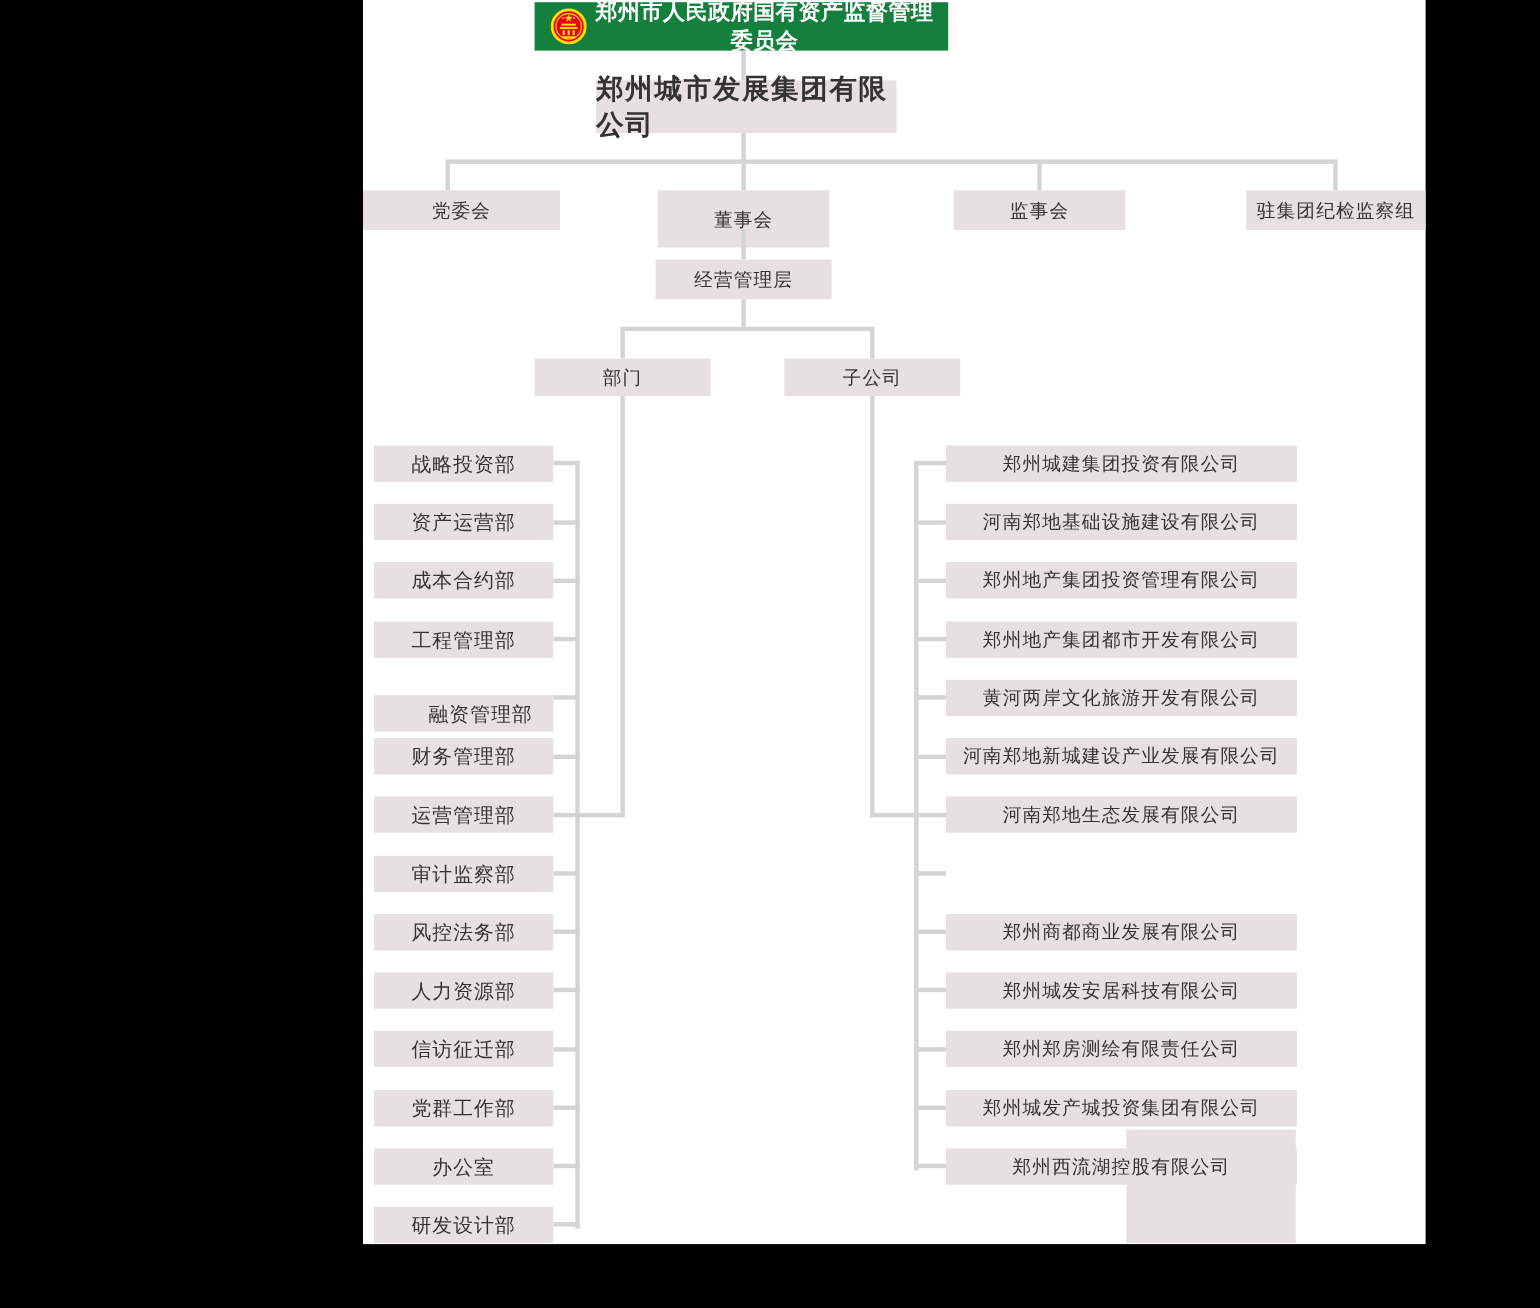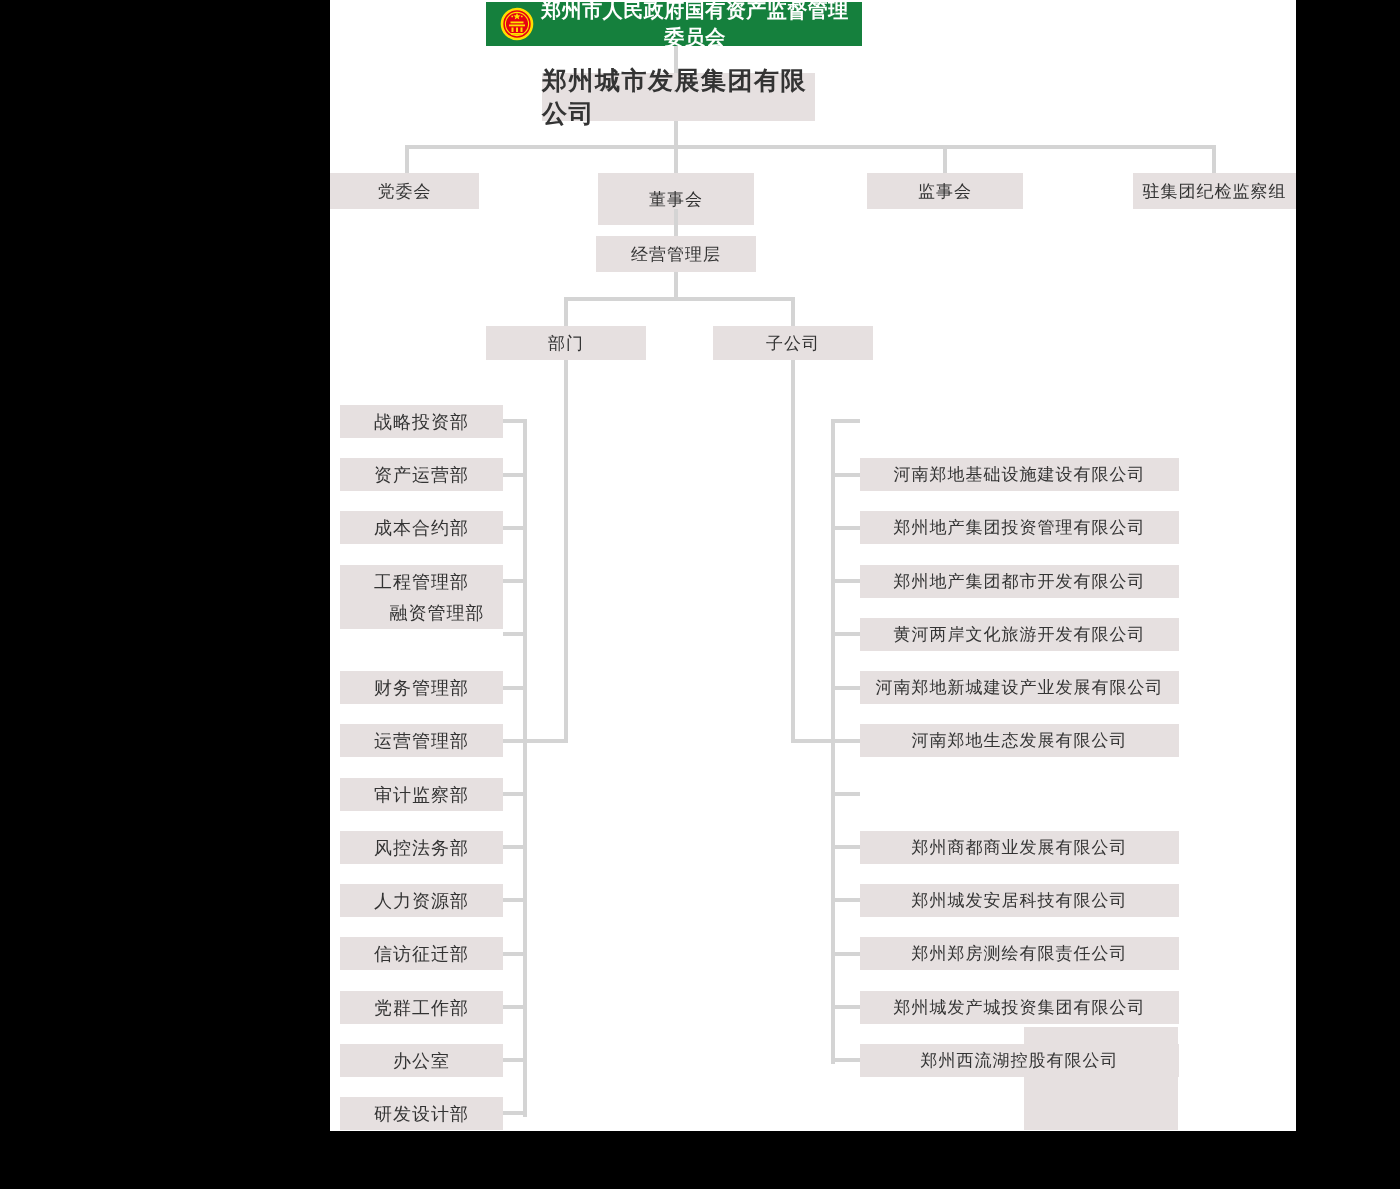--- a/index.html
+++ b/index.html
@@ -66,21 +66,21 @@
   <div class="box company" style="left:212px;top:73px;width:273px;height:48px;">郑州城市发展集团有限公司</div>
 
   <div class="line" style="left:344px;top:46px;width:4px;height:27px;"></div>
   <div class="line" style="left:344px;top:121px;width:4px;height:26px;"></div>
   <div class="line" style="left:75px;top:145px;width:811px;height:4px;"></div>
   <div class="line" style="left:75px;top:149px;width:4px;height:24px;"></div>
   <div class="line" style="left:344px;top:149px;width:4px;height:24px;"></div>
   <div class="line" style="left:613px;top:149px;width:4px;height:24px;"></div>
   <div class="line" style="left:882px;top:149px;width:4px;height:24px;"></div>
 
-  <div class="box" style="left:0;top:173px;width:149px;height:36px;">党委会</div>
+  <div class="box" style="left:0;top:173px;width:179px;height:36px;">党委会</div>
   <div class="box" style="left:268px;top:173px;width:156px;height:52px;">董事会</div>
   <div class="box" style="left:537px;top:173px;width:156px;height:36px;">监事会</div>
   <div class="box" style="left:803px;top:173px;width:163px;height:36px;">驻集团纪检监察组</div>
 
   <div class="line" style="left:344px;top:209px;width:4px;height:27px;"></div>
   <div class="box" style="left:266px;top:236px;width:160px;height:36px;">经营管理层</div>
 
   <div class="line" style="left:344px;top:272px;width:4px;height:29px;"></div>
   <div class="line" style="left:234px;top:297px;width:231px;height:4px;"></div>
   <div class="line" style="left:234px;top:301px;width:4px;height:25px;"></div>
@@ -121,33 +121,34 @@
   <div class="line" style="left:501px;top:845px;width:29px;height:4px;"></div>
   <div class="line" style="left:501px;top:898px;width:29px;height:4px;"></div>
   <div class="line" style="left:501px;top:952px;width:29px;height:4px;"></div>
   <div class="line" style="left:501px;top:1005px;width:29px;height:4px;"></div>
   <div class="line" style="left:501px;top:1058px;width:29px;height:4px;"></div>
 
   <div class="box dept" style="top:405px;">战略投资部</div>
   <div class="box dept" style="top:458px;">资产运营部</div>
   <div class="box dept" style="top:511px;">成本合约部</div>
   <div class="box dept" style="top:565px;">工程管理部</div>
-  <div class="box dept" style="top:596px;padding-left:31px;">融资管理部</div>
+  <div class="box dept" style="top:632px;padding-left:31px;">融资管理部</div>
   <div class="box dept" style="top:671px;">财务管理部</div>
   <div class="box dept" style="top:724px;">运营管理部</div>
   <div class="box dept" style="top:778px;">审计监察部</div>
   <div class="box dept" style="top:831px;">风控法务部</div>
   <div class="box dept" style="top:884px;">人力资源部</div>
   <div class="box dept" style="top:937px;">信访征迁部</div>
   <div class="box dept" style="top:991px;">党群工作部</div>
   <div class="box dept" style="top:1044px;">办公室</div>
   <div class="box dept" style="top:1097px;">研发设计部</div>
 
   <div class="filler" style="left:694px;top:1027px;width:154px;height:103px;"></div>
 
+  <div class="box sub" style="top:405px;">郑州城建集团投资有限公司</div>
   <div class="box sub" style="top:458px;">河南郑地基础设施建设有限公司</div>
   <div class="box sub" style="top:511px;">郑州地产集团投资管理有限公司</div>
   <div class="box sub" style="top:565px;">郑州地产集团都市开发有限公司</div>
   <div class="box sub" style="top:618px;">黄河两岸文化旅游开发有限公司</div>
   <div class="box sub" style="top:671px;">河南郑地新城建设产业发展有限公司</div>
   <div class="box sub" style="top:724px;">河南郑地生态发展有限公司</div>
   <div class="box sub" style="top:831px;">郑州商都商业发展有限公司</div>
   <div class="box sub" style="top:884px;">郑州城发安居科技有限公司</div>
   <div class="box sub" style="top:937px;">郑州郑房测绘有限责任公司</div>
   <div class="box sub" style="top:991px;">郑州城发产城投资集团有限公司</div>

